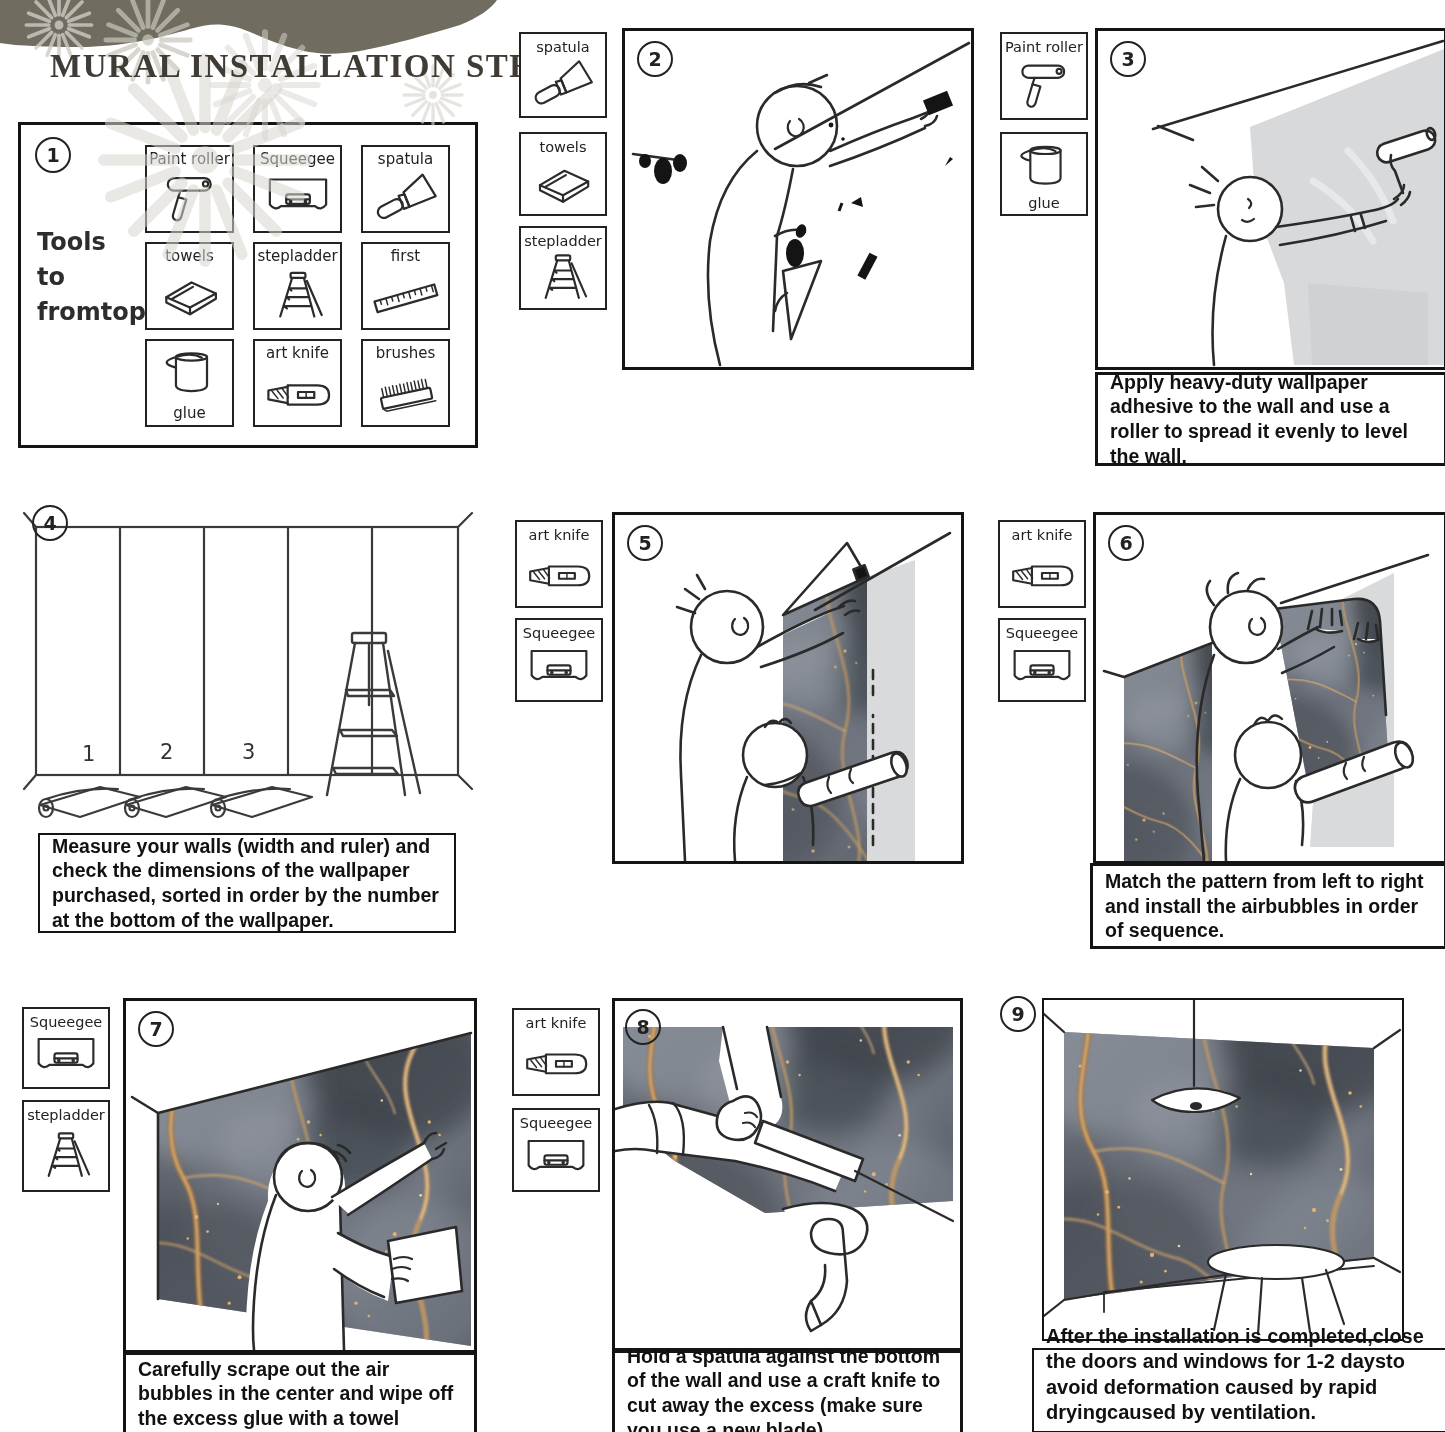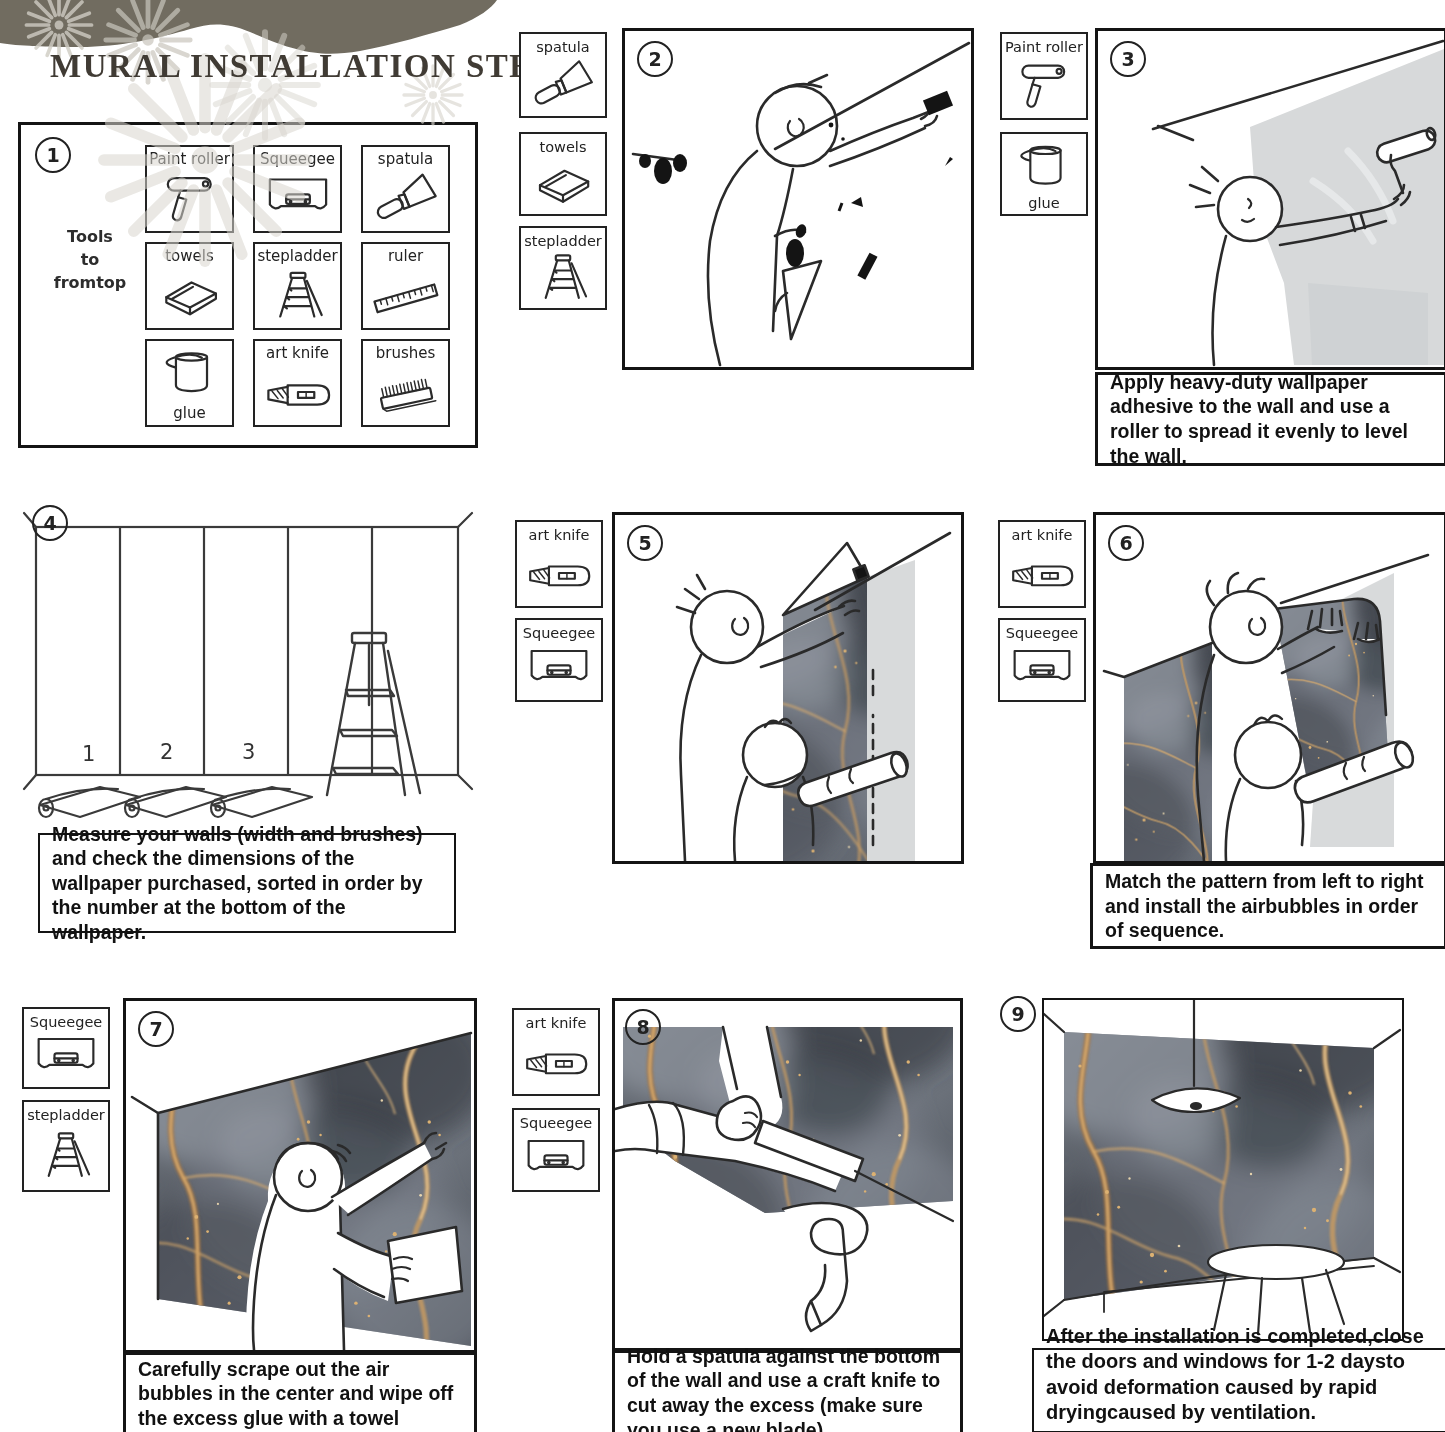--- a/index.html
+++ b/index.html
@@ -31,22 +31,22 @@
   .chip svg{width:72px;flex:1;}
   
   .tools-grid{position:absolute;left:124px;top:20px;display:grid;
       grid-template-columns:repeat(3,89px);grid-template-rows:repeat(3,88px);
       column-gap:19px;row-gap:9px;}
   .toolbox{border:2.5px solid #222;background:#fff;display:flex;flex-direction:column;
       align-items:center;padding:3px 2px;box-sizing:border-box;}
   .toolbox.label-bottom{flex-direction:column-reverse;}
   .toolbox .lbl{font-family:"DejaVu Sans",sans-serif;font-size:15px;color:#222;white-space:nowrap;}
   .toolbox svg{width:74px;flex:1;}
-  .tools-caption{position:absolute;left:16px;top:100px;width:106px;text-align:center;
-      font-family:"DejaVu Sans",sans-serif;font-weight:bold;font-size:16px;line-height:1.45;color:#2d2d2d;}
+  .tools-caption{position:absolute;left:16px;top:100px;width:106px;
+      font-family:"DejaVu Sans",sans-serif;font-weight:bold;font-size:24px;line-height:1.45;color:#2d2d2d;}
   .wallnum{position:absolute;font-family:"DejaVu Sans",sans-serif;font-size:21px;color:#333;z-index:3;}
   .sketch{position:absolute;inset:0;width:100%;height:100%;}
 </style>
 </head>
 <body>
 
 <svg aria-hidden="true" style="position:absolute;width:0;height:0;overflow:hidden">
   <defs>
     <linearGradient id="mg1" x1="0" y1="0" x2="1" y2="1">
       <stop offset="0" stop-color="#7c828b"></stop>
@@ -270,21 +270,21 @@
             <use href="#i-towels"></use>
           </svg>
       </div>
       <div class="toolbox">
         <span class="lbl">stepladder</span>
         <svg>
             <use href="#i-ladder"></use>
           </svg>
       </div>
       <div class="toolbox">
-        <span class="lbl">ruler</span>
+        <span class="lbl">first</span>
         <svg>
             <use href="#i-ruler"></use>
           </svg>
       </div>
       <div class="toolbox label-bottom">
         <span class="lbl">glue</span>
         <svg>
             <use href="#i-glue"></use>
           </svg>
       </div>
@@ -437,21 +437,21 @@
         <path d="M318,225 h52 l5,6 h-54 z"></path>
         <path d="M311,263 h60 l5,6 h-62 z"></path>
         <path d="M347,140 v60"></path>
       </g>
     </g>
   </svg>
   <span class="wallnum" style="left:82px;top:742px;">1</span>
   <span class="wallnum" style="left:160px;top:740px;">2</span>
   <span class="wallnum" style="left:242px;top:740px;">3</span>
   <div class="capbox" style="left:38px;top:833px;width:414px;height:96px;border-width:2.5px;">
-    <div class="cap">Measure your walls (width and brushes) and check the dimensions of the wallpaper purchased, sorted in order by the number at the bottom of the wallpaper.</div>
+    <div class="cap">Measure your walls (width and ruler) and check the dimensions of the wallpaper purchased, sorted in order by the number at the bottom of the wallpaper.</div>
   </div>
 
   <div class="chip" style="left:515px;top:520px;height:88px;">
     <span class="lbl">art knife</span>
     <svg>
         <use href="#i-knife"></use>
       </svg>
   </div>
   <div class="chip" style="left:515px;top:618px;height:84px;">
     <span class="lbl">Squeegee</span>

